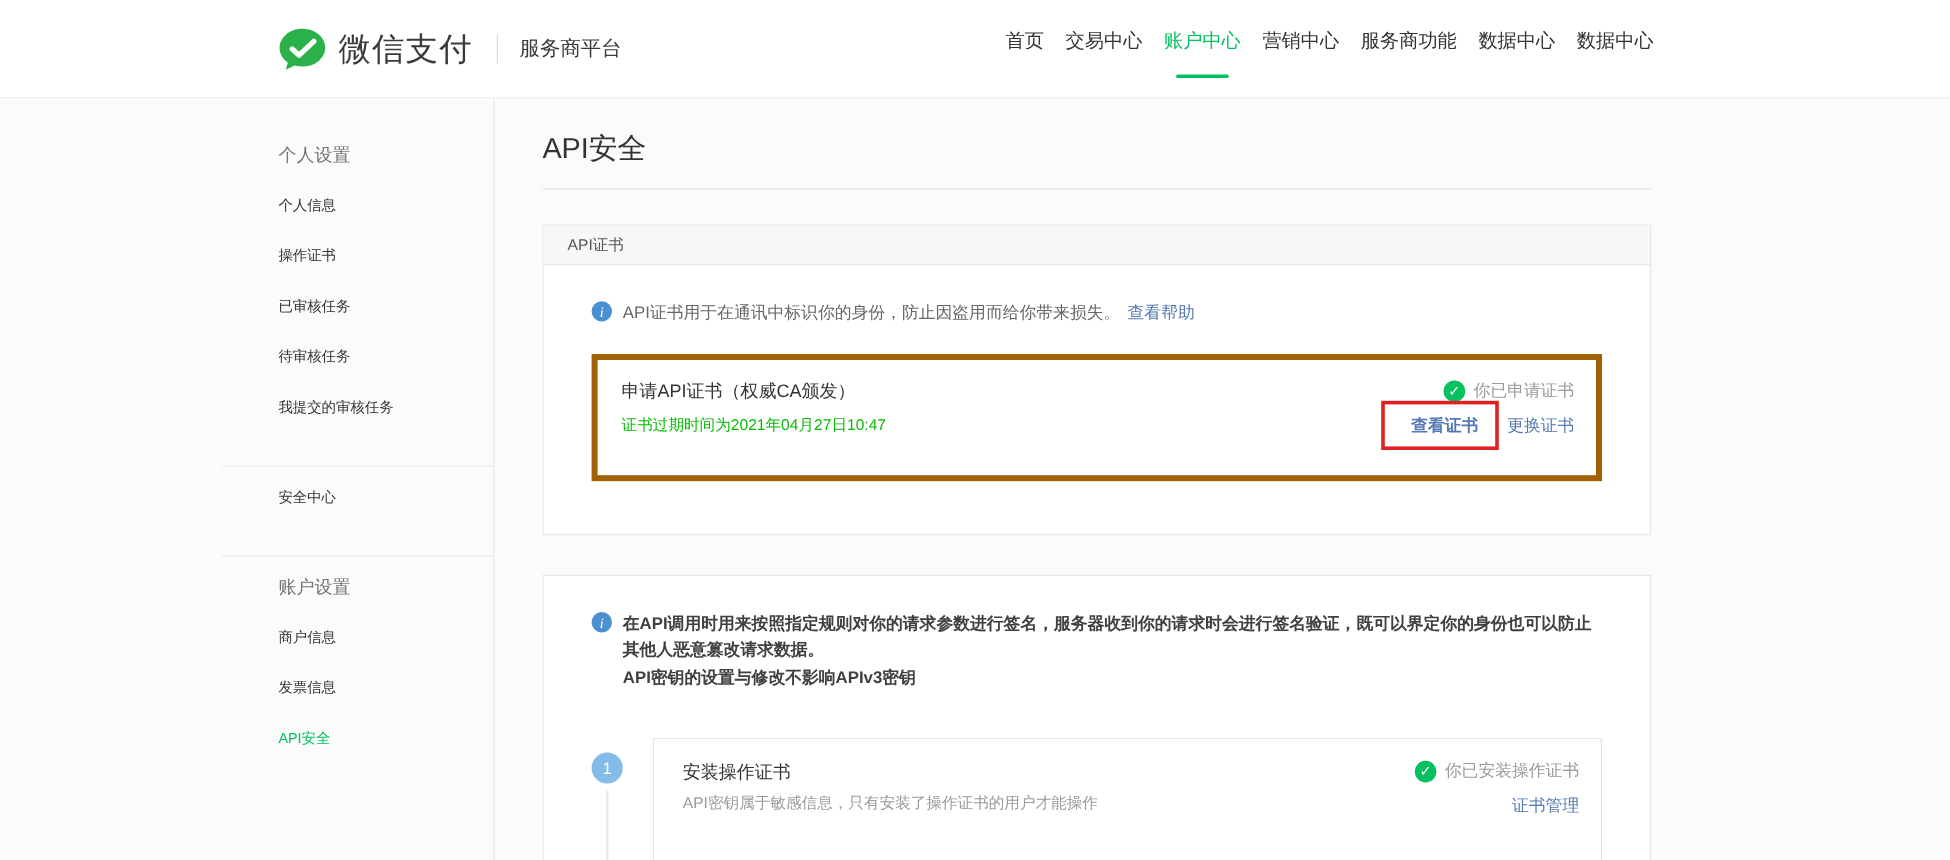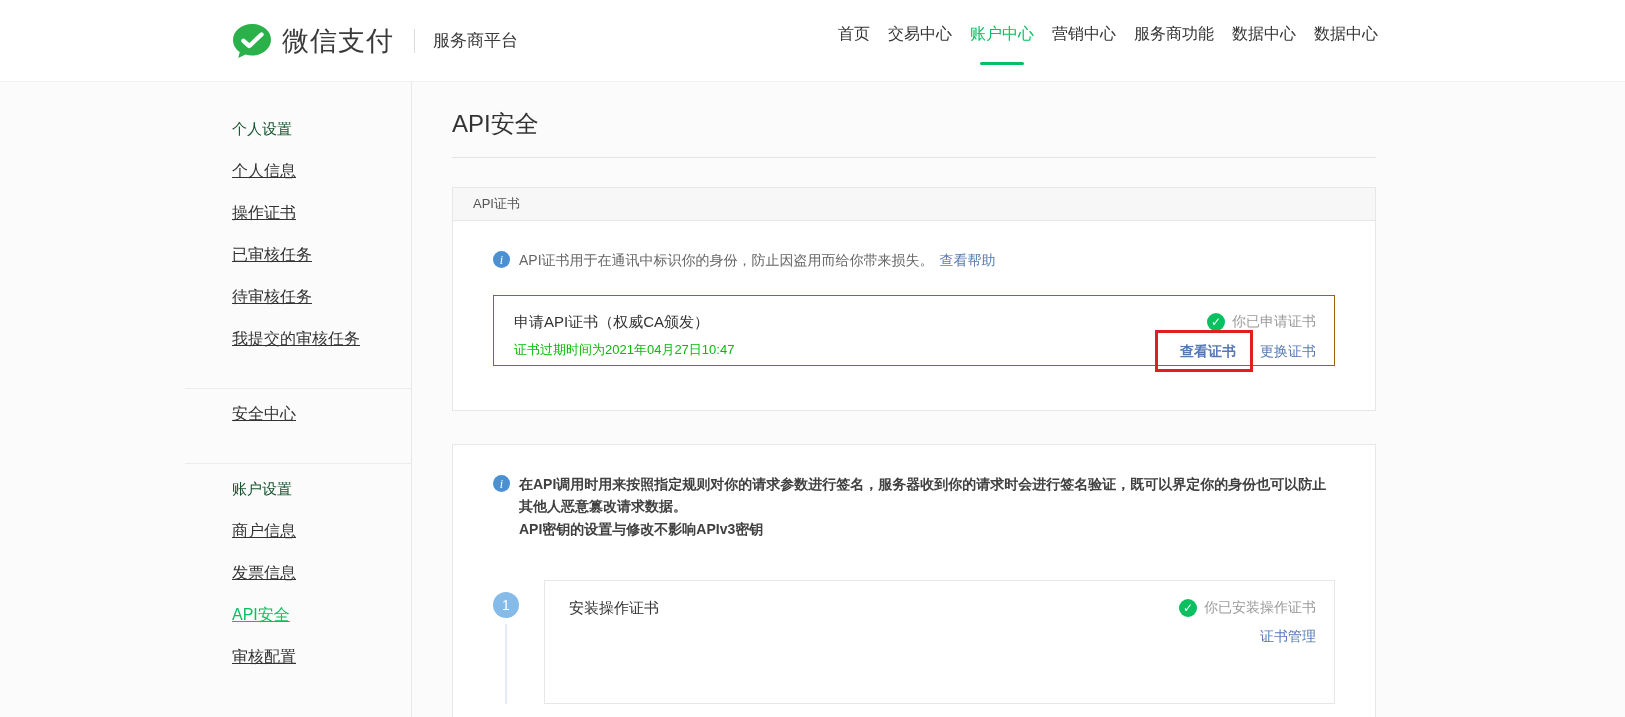--- a/index.html
+++ b/index.html
@@ -27,22 +27,22 @@
     content:""; position:absolute; left:50%; transform:translateX(-50%);
     bottom:0; width:44px; height:3px; background:#07C160; border-radius:2px;
   }
 
   
   .content-row { display:flex; height:635px; }
   .sidebar {
     width:412px; flex:0 0 412px; border-right:1px solid #e8e8e8;
     padding:26px 0 0 232px; background:#fbfbfb;
   }
-  .side-group-header { height:42px; display:flex; align-items:center; font-size:15px; color:#14532d; }
-  .side-item { height:42px; display:flex; align-items:center; font-size:16px; color:#333;text-decoration:underline; }
+  .side-group-header { height:42px; display:flex; align-items:center; font-size:15px; color:#737373; }
+  .side-item { height:42px; display:flex; align-items:center; font-size:12px; color:#333; }
   .side-item.active { color:#07C160; }
   .side-divider { height:1px; background:#ececec; margin:28px 0 4px -47px; }
 
   .main { flex:1; padding:26px 249px 0 40px; }
   .main-inner { width:924px; }
   .page-title { font-size:24px; font-weight:normal; color:#333; }
   .title-rule { border-top:1px solid #e5e5e5; margin-top:17px; }
 
   
   .card { background:#fff; border:1px solid #e7e7e7; margin-top:29px; }
@@ -55,22 +55,22 @@
   .info-row { display:flex; align-items:flex-start; font-size:14px; color:#666; line-height:22px; }
   .info-icon {
     flex:0 0 17px; width:17px; height:17px; border-radius:50%; background:#4a90d2;
     color:#fff; font-size:12px; font-style:italic; font-family:"Liberation Serif",serif;
     display:inline-flex; align-items:center; justify-content:center; margin-right:9px; margin-top:2px;
   }
   .blue-link { color:#5679b4; font-size:14px; }
   .help-link { margin-left:6px; }
 
   .cert-box {
-    margin-top:24px; border:1px solid #a16207; background:#fff;
-    padding:17px 18px 4px 20px; display:flex; justify-content:space-between;
+    margin-top:24px; border:5px solid #a16207; background:#fff;
+    padding:17px 18px 32px 20px; display:flex; justify-content:space-between;
   }
   .cert-title { font-size:15px; color:#333; }
   .cert-expiry { font-size:13px; color:#09BB07; margin-top:9px; }
 
   .status-col { display:flex; flex-direction:column; align-items:flex-end; }
   .status-row { display:flex; align-items:center; font-size:14px; color:#9a9a9a; }
   .check-icon {
     width:18px; height:18px; border-radius:50%; background:#07C160; color:#fff;
     font-size:12px; display:inline-flex; align-items:center; justify-content:center;
     margin-right:7px; font-weight:bold;
@@ -136,21 +136,20 @@
     <a class="side-item">已审核任务</a>
     <a class="side-item">待审核任务</a>
     <a class="side-item">我提交的审核任务</a>
     <div class="side-divider"></div>
     <a class="side-item">安全中心</a>
     <div class="side-divider"></div>
     <div class="side-group-header">账户设置</div>
     <a class="side-item">商户信息</a>
     <a class="side-item">发票信息</a>
     <a class="side-item active">API安全</a>
-    <a class="side-item">审核配置</a>
   </aside>
 
   <main class="main">
     <div class="main-inner">
       <h1 class="page-title">API安全</h1>
       <div class="title-rule"></div>
 
       <section class="card">
         <div class="card-head">API证书</div>
         <div class="card-body">
@@ -193,20 +192,21 @@
           </div>
 
           <div class="step-row">
             <div class="step-marker">
               <span class="step-circle">1</span>
               <span class="step-line"></span>
             </div>
             <div class="step-box">
               <div>
                 <div class="step-title">安装操作证书</div>
+                <div class="step-desc">API密钥属于敏感信息，只有安装了操作证书的用户才能操作</div>
               </div>
               <div class="status-col">
                 <div class="status-row">
                   <span class="check-icon">✓</span>
                   <span>你已安装操作证书</span>
                 </div>
                 <div class="links-row">
                   <a class="blue-link" style="margin-left:0;">证书管理</a>
                 </div>
               </div>

